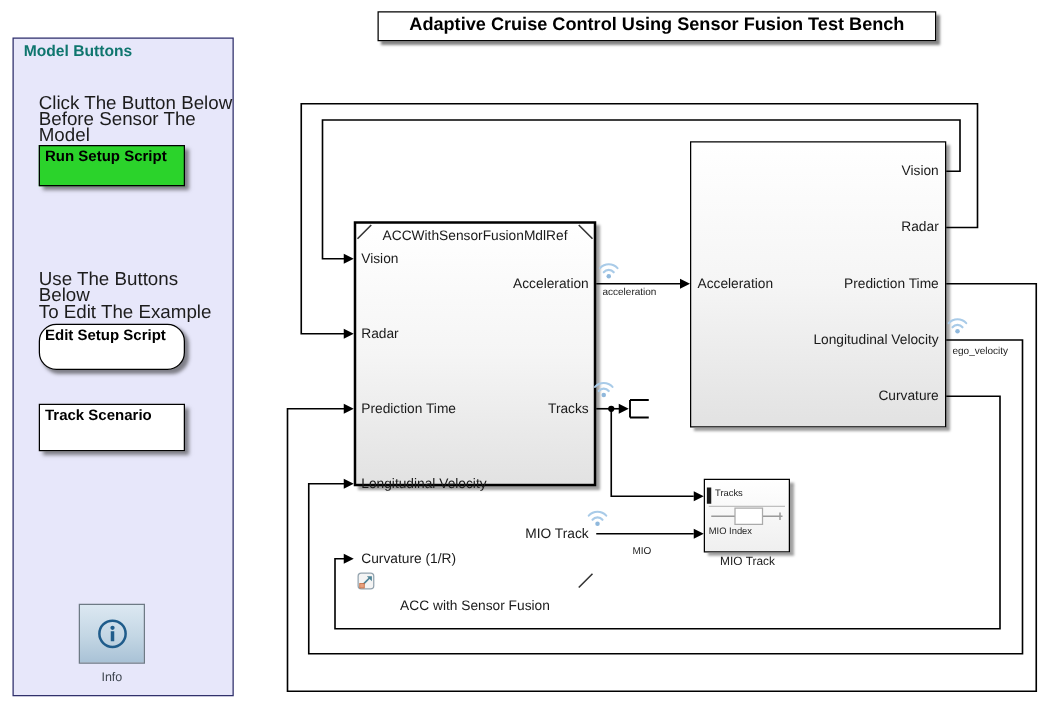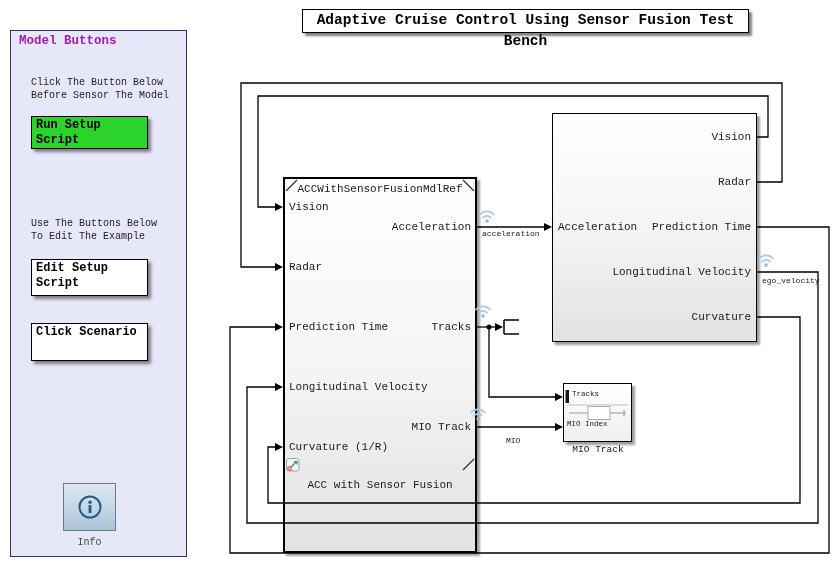--- a/index.html
+++ b/index.html
@@ -1,55 +1,55 @@
 <!DOCTYPE html>
 <html style="--run-button-green: #2BD32B; --panel-bg: #E7E7FA; --panel-border: #31316B; --wifi-blue: #A9CBE8; --info-blue: #1F5C8B;"><head>
 <meta charset="utf-8">
 <style>
   html,body{margin:0;padding:0;background:#fff;}
   #canvas{
     position:relative;width:839px;height:565px;overflow:hidden;
-    font-family:Liberation Mono, monospace;background:#fff;color:#111;
+    font-family:Liberation Sans, sans-serif;background:#fff;color:#111;
   }
   
   .model-title{
     position:absolute;left:302px;top:9px;width:447px;height:24px;
     background:#fff;border:1.5px solid #000;box-sizing:border-box;
     box-shadow:3px 3px 2px rgba(30,30,30,.55);
     font-size:14.5px;font-weight:bold;text-align:center;line-height:21px;color:#000;
   }
   
   .panel{
     position:absolute;left:10px;top:30px;width:177px;height:527px;
     background:var(--panel-bg,#E7E7FA);border:1.5px solid var(--panel-border,#31316B);
     box-sizing:border-box;
   }
-  .panel-header{position:absolute;left:8px;top:3px;font-size:12.5px;font-weight:bold;color:#a21caf;}
-  .panel-note{position:absolute;left:20px;font-size:10px;line-height:13px;color:#1c1c1c;}
+  .panel-header{position:absolute;left:8px;top:3px;font-size:12.5px;font-weight:bold;color:#0f766e;}
+  .panel-note{position:absolute;left:20px;font-size:15px;line-height:13px;color:#1c1c1c;}
   .sim-btn{
     position:absolute;left:20px;width:117px;box-sizing:border-box;
     border:1.2px solid #000;box-shadow:3px 3px 3px rgba(40,40,40,.55);
     font-size:12px;font-weight:bold;line-height:1.22;padding:1px 4px;color:#000000;
     text-align:left;cursor:pointer;
   }
   .btn-green{background:var(--run-button-green,#2BD32B);height:33px;}
   .btn-white{background:#fff;}
   .info-btn{
     position:absolute;left:52px;top:452px;width:53px;height:48px;box-sizing:border-box;
     border:1px solid #6E7A85;background:linear-gradient(180deg,#DCE8F2 0%,#C3D6E4 55%,#A9C2D6 100%);
     display:flex;align-items:center;justify-content:center;cursor:pointer;
   }
   .info-label{position:absolute;left:40px;top:506px;width:77px;text-align:center;font-size:10px;color:#3f4650;}
   
   .sl-block{
     position:absolute;box-sizing:border-box;border:2px solid #000;
     background:linear-gradient(180deg,#ffffff 0%,#f5f5f5 50%,#e2e2e2 100%);
     box-shadow:3px 3px 2px rgba(0,0,0,.38);
   }
-  #acc-block{left:283px;top:177px;width:194px;height:376px;}
+  #acc-block{left:283px;top:177px;width:194px;height:212px;}
   #ve-block{left:552px;top:113px;width:205px;height:229px;border-width:1.6px;}
   #mio-block{left:563px;top:383px;width:69px;height:59px;border-width:1.5px;
     background:linear-gradient(180deg,#ffffff 0%,#efefef 100%);}
   .block-header{position:absolute;left:0;top:4px;width:100%;text-align:center;font-size:11px;color:#1a1a1a;}
   .port-label{position:absolute;font-size:11px;color:#1a1a1a;transform:translateY(-50%);white-space:nowrap;}
   .pl-left{left:289px;}
   .pl-right-acc{right:368px;text-align:right;}
   .pl-right-ve{right:88px;text-align:right;}
   .pl-left-ve{left:558px;}
   .block-caption{position:absolute;text-align:center;font-size:11px;color:#1a1a1a;}
@@ -69,22 +69,22 @@
     <div class="panel-header">Model Buttons</div>
     <div class="panel-note" style="top:45px;">
       <div>Click The Button Below</div>
       <div>Before Sensor The Model</div>
     </div>
     <div class="sim-btn btn-green" style="top:85px;">Run Setup Script</div>
     <div class="panel-note" style="top:186px;">
       <div>Use The Buttons Below</div>
       <div>To Edit The Example</div>
     </div>
-    <div class="sim-btn btn-white" style="top:228px;height:37px;">Edit Setup Script</div>
-    <div class="sim-btn btn-white" style="top:292px;height:38px;">Click Scenario</div>
+    <div class="sim-btn btn-white" style="top:228px;height:37px;border-radius:14px;">Edit Setup Script</div>
+    <div class="sim-btn btn-white" style="top:292px;height:38px;">Track Scenario</div>
     <div class="info-btn">
       <svg width="30" height="30" viewBox="0 0 30 30">
         <circle cx="15" cy="15" r="10.5" fill="none" stroke="#1F5C8B" stroke-width="2"></circle>
         <circle cx="15" cy="10.2" r="1.7" fill="#1F5C8B"></circle>
         <rect x="13.6" y="13" width="2.8" height="8" fill="#1F5C8B"></rect>
       </svg>
     </div>
     <div class="info-label">Info</div>
   </div>
 

